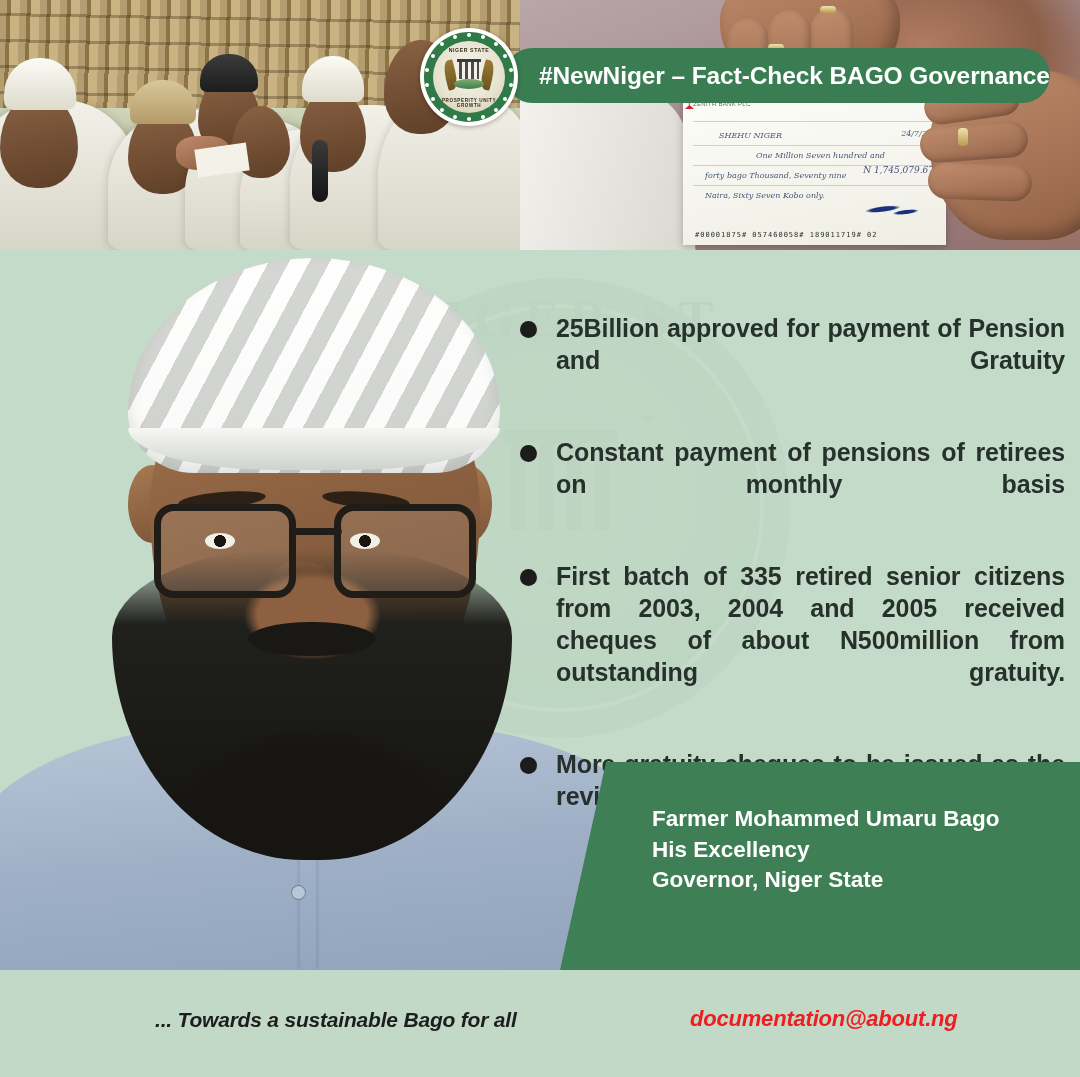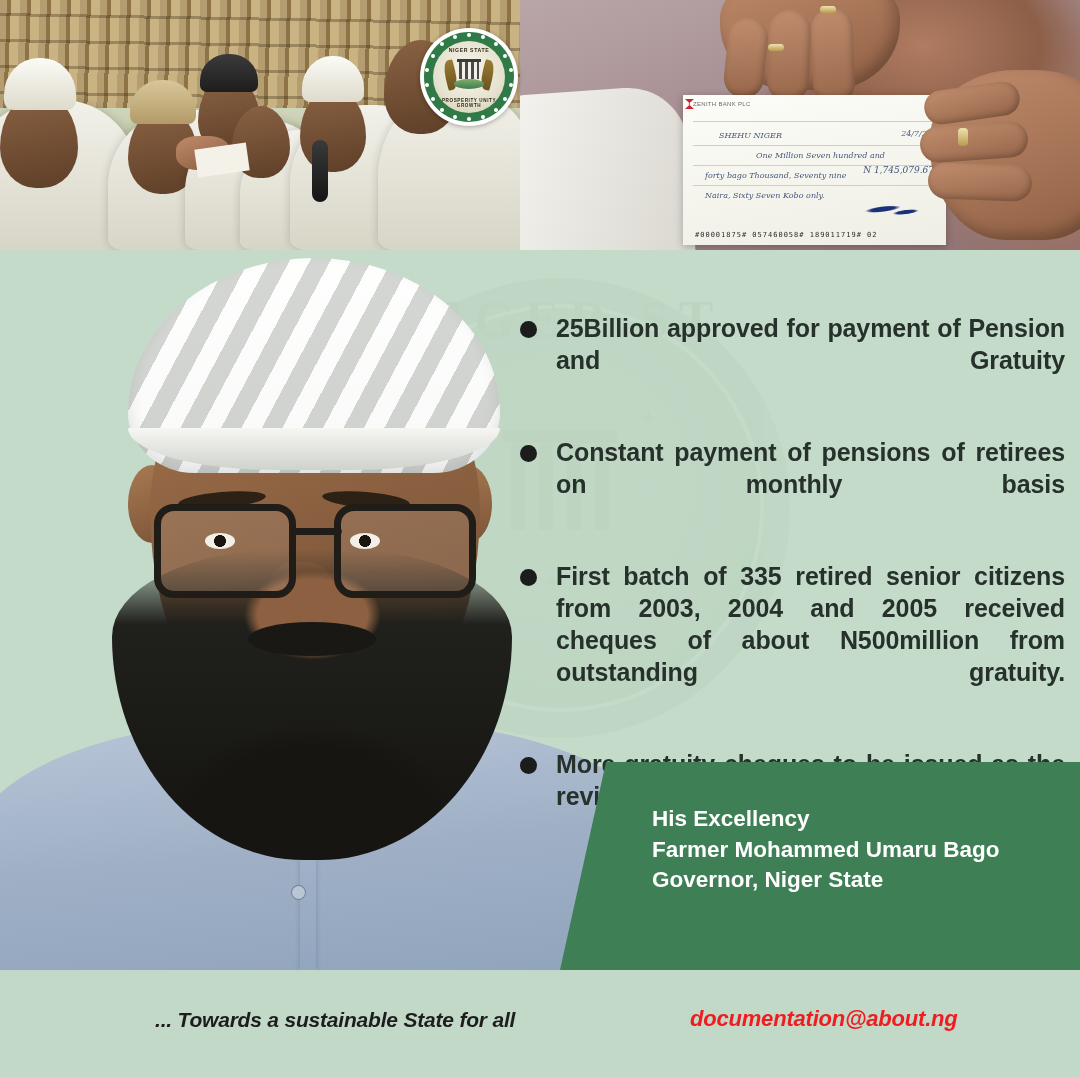--- a/index.html
+++ b/index.html
@@ -534,20 +534,23 @@
       </div>
 
       <div class="hand" style="right:-40px;top:70px;width:190px;height:170px;"></div>
       <div class="finger" style="right:60px;top:86px;width:96px;height:34px;transform:rotate(-8deg);"></div>
       <div class="finger" style="right:52px;top:124px;width:108px;height:36px;transform:rotate(-4deg);"></div>
       <div class="finger" style="right:48px;top:164px;width:104px;height:36px;transform:rotate(2deg);"></div>
       <div class="ring" style="right:112px;top:128px;width:10px;height:18px;"></div>
     </div>
   </div>
 
+  <div class="header-pill">
+    <div class="header-pill-text">#NewNiger – Fact-Check BAGO Governance</div>
+  </div>
 
   <div class="seal seal-header">
     <div class="seal-ring"></div>
     <div class="seal-dots">
       <i style="transform:translate(0px,-42px)"></i>
       <i style="transform:translate(14px,-40px)"></i>
       <i style="transform:translate(27px,-33px)"></i>
       <i style="transform:translate(36px,-21px)"></i>
       <i style="transform:translate(42px,-7px)"></i>
       <i style="transform:translate(42px,8px)"></i>
@@ -636,25 +639,25 @@
         <span class="btext">First batch of 335 retired senior citizens from 2003, 2004 and 2005 received cheques of about N500million from outstanding gratuity.</span>
       </div>
       <div class="bullet">
         <span class="dot"></span>
         <span class="btext">More gratuity cheques to be issued as the reviewing process continues.</span>
       </div>
     </div>
 
     <div class="attrib">
       <div class="attrib-inner">
+        <div>Farmer Mohammed Umaru Bago</div>
         <div>His Excellency</div>
-        <div>Farmer Mohammed Umaru Bago</div>
         <div>Governor, Niger State</div>
       </div>
     </div>
   </div>
 
   <div class="footer">
-    <div class="footer-tagline">... Towards a sustainable State for all</div>
+    <div class="footer-tagline">... Towards a sustainable Bago for all</div>
     <div class="footer-email">documentation@about.ng</div>
   </div>
 
 </div>
 
 </body></html>

